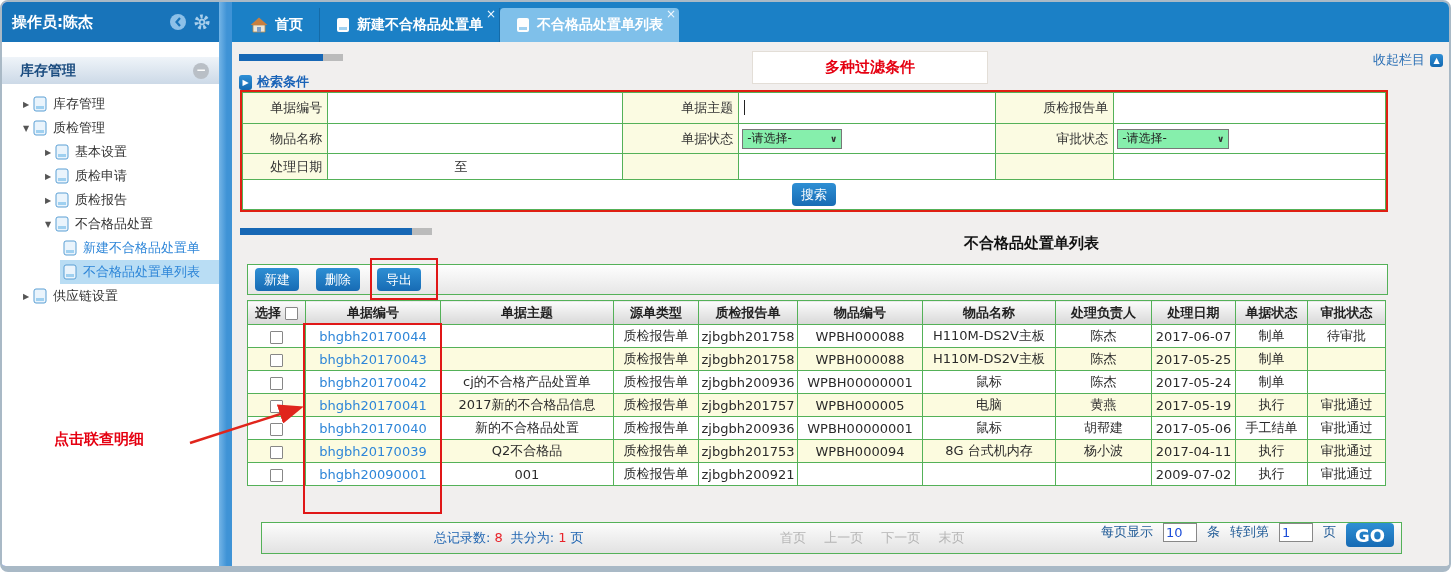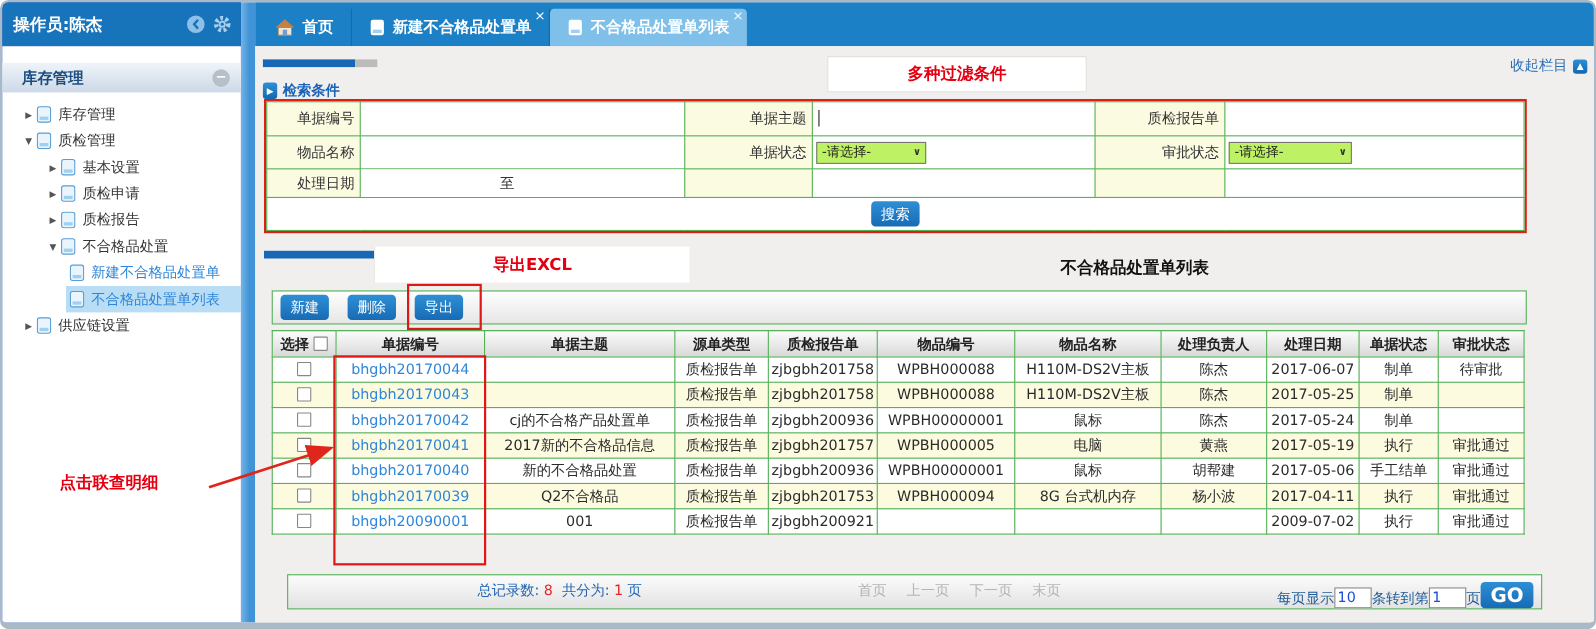--- a/index.html
+++ b/index.html
@@ -54,21 +54,21 @@
   .section-head { position: absolute; left: 7px; top: 31px; display: flex; align-items: center; gap: 5px; color: #1a63b8; font-size: 13px; font-weight: bold; }
   .section-head .sq-icon { height: 15px; line-height: 15px; }
 
   .search-box { position: absolute; left: 8px; top: 48px; width: 1148px; height: 122px; border: 2px solid #df1f12; background: #fff; }
   .form-t { width: 100%; height: 100%; border-collapse: collapse; table-layout: fixed; }
   .form-t td { border: 1px solid #54b158; font-size: 13px; color: #333; }
   .form-t td.lbl { background: #fbfbe2; text-align: right; padding-right: 5px; }
   .form-t td.fld { background: #fff; padding: 2px 3px; }
   .txt-input { position: relative; width: 100%; height: 20px; }
   .caret { position: absolute; left: 2px; top: 2px; width: 1px; height: 15px; background: #222; }
-  .select { display: inline-flex; align-items: center; justify-content: space-between; width: 100px; height: 20px; border: 1px solid #777; background: #bef264; padding: 0 4px; font-size: 12px; color: #222; cursor: pointer; }
+  .select { display: inline-flex; align-items: center; justify-content: space-between; width: 100px; height: 20px; border: 1px solid #777; background: #86efac; padding: 0 4px; font-size: 12px; color: #222; cursor: pointer; }
   .select.wide { width: 112px; }
   .sel-arr { font-size: 9px; color: #333; font-weight: bold; }
   .date-cell { position: relative; }
   .date-to { position: absolute; left: 43%; top: 4px; }
   .btn-row { text-align: center; }
   .blue-btn { display: inline-flex; align-items: center; justify-content: center; min-width: 44px; height: 23px; padding: 0 8px; border: none; border-radius: 4px; background: linear-gradient(#2e8fd4, #176bb4); color: #fff; font-size: 13px; cursor: pointer; }
 
   .toolbar { position: absolute; left: 15px; top: 222px; width: 1141px; height: 31px; border: 1px solid #54b158; background: linear-gradient(#fefefe, #e6e6e6); display: flex; align-items: center; gap: 17px; padding-left: 7px; }
   .red-rect { position: absolute; border: 2px solid #e01717; pointer-events: none; }
   .export-rect { left: 138px; top: 216px; width: 68px; height: 42px; }
@@ -81,21 +81,21 @@
   .grid tr.norm td { background: #ffffff; }
   .grid td.lnk { color: #2e86d8; cursor: pointer; }
   .cbx { display: inline-block; width: 13px; height: 13px; border: 1px solid #878787; background: #fff; border-radius: 1px; vertical-align: middle; }
   th .cbx { margin-left: 4px; }
 
   .footer { position: absolute; left: 29px; top: 480px; width: 1141px; height: 32px; border: 1px solid #54b158; background: linear-gradient(#fcfcfc, #e2e2e2); font-size: 13px; }
   .stats { position: absolute; left: 172px; top: 0; line-height: 30px; color: #2166b2; }
   .stats .num { color: #e8232a; margin: 0 4px; }
   .pagenav { position: absolute; left: 518px; top: 0; line-height: 30px; color: #b5b5b5; }
   .pagenav span { margin-right: 14px; }
-  .pager { position: absolute; right: 7px; top: 0; height: 30px; display: flex; align-items: flex-end; gap: 0; color: #1f5a96; }
+  .pager { position: absolute; right: 7px; top: 0; height: 30px; display: flex; align-items: flex-start; gap: 10px; color: #1f5a96; }
   .pager input { width: 34px; height: 19px; border: 1px solid #888; font-size: 13px; padding-left: 2px; color: #1d4ed8; }
   .go-btn { min-width: 48px; height: 24px; border: none; border-radius: 4px; background: linear-gradient(#2e8fd4, #176bb4); color: #fff; font-size: 18px; font-weight: bold; cursor: pointer; }
 
   .arrow-overlay { position: absolute; left: 0; top: 0; pointer-events: none; z-index: 50; }
 </style>
 </head>
 <body>
 
 <div class="window">
 
@@ -309,23 +309,20 @@
           </tr>
         </tbody>
           </table>
       </div>
 
       <div class="hbar hbar2">
           <div class="hb-blue"></div>
           <div class="hb-grey"></div>
         </div>
 
-      <div class="ann-box export-box">
-        <span>导出EXCL</span>
-      </div>
 
       <div class="list-title">不合格品处置单列表</div>
 
       <div class="toolbar">
         <button class="blue-btn">新建</button>
         <button class="blue-btn">删除</button>
         <button class="blue-btn">导出</button>
       </div>
       <div class="red-rect export-rect"></div>
 

